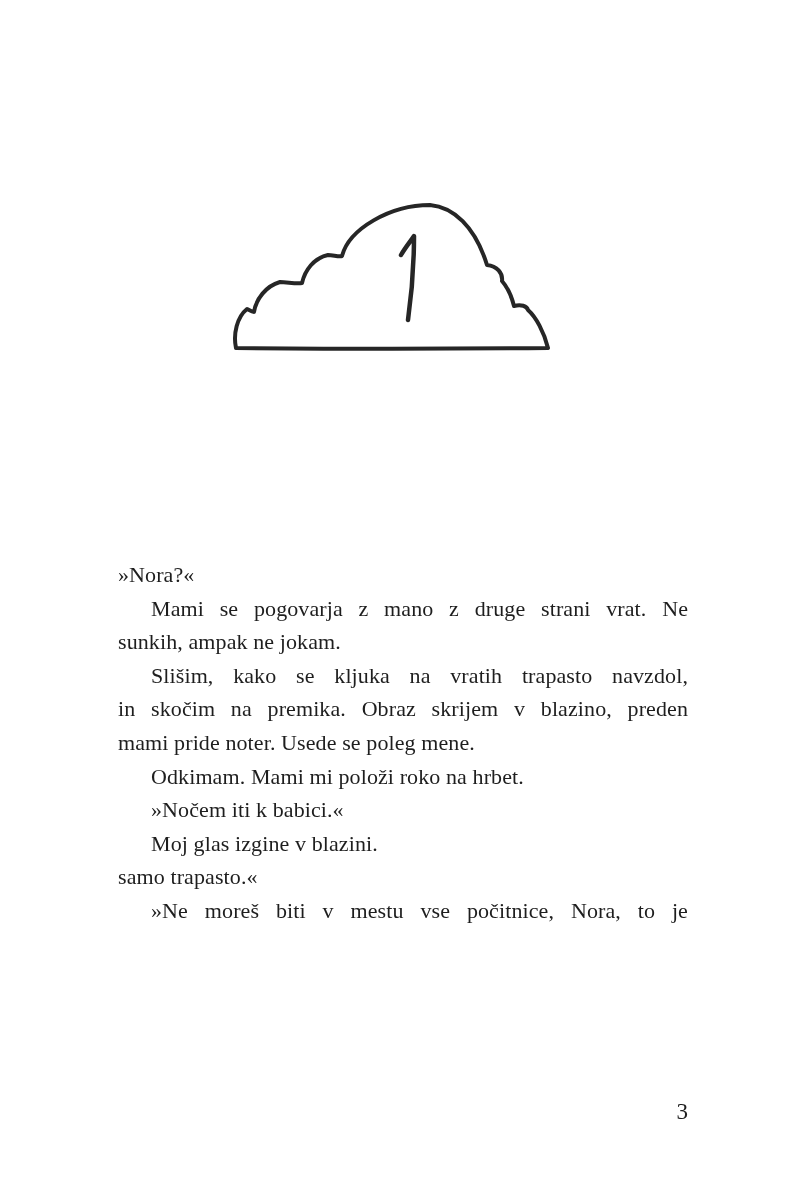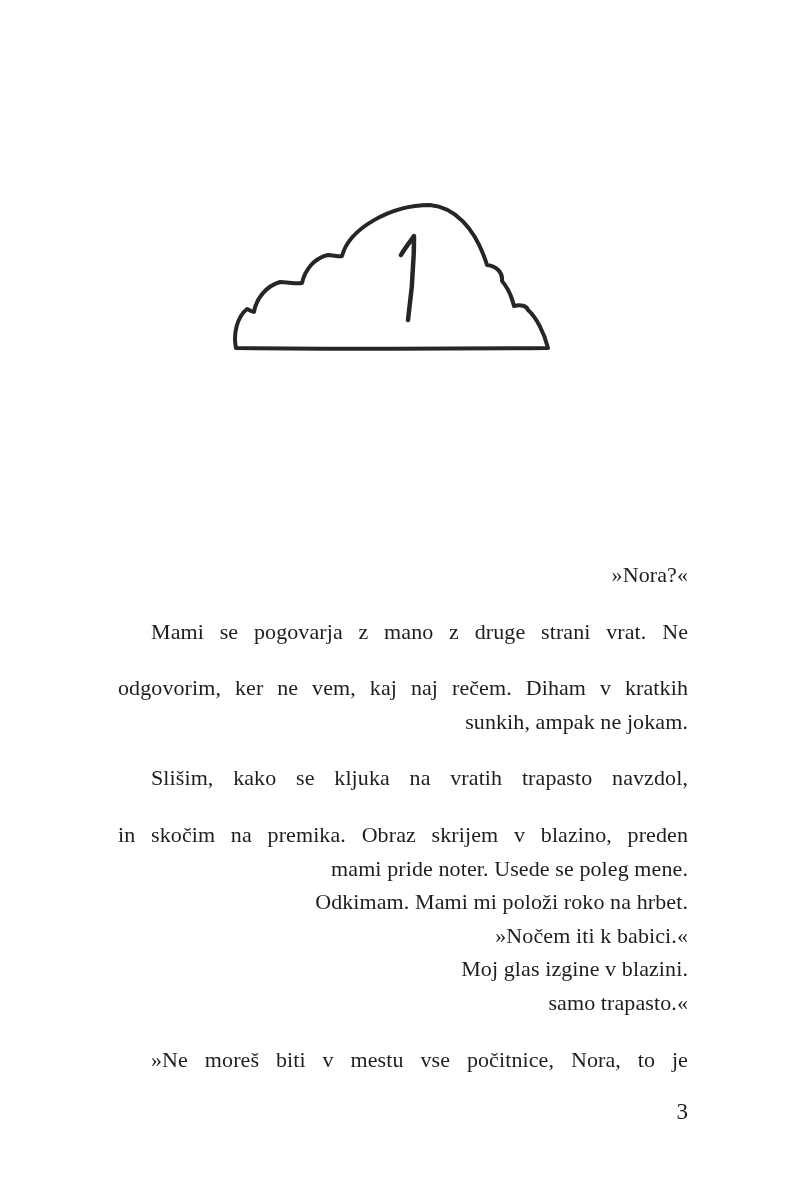--- a/index.html
+++ b/index.html
@@ -43,27 +43,26 @@
     top: 558px;
     width: 570px;
     font-size: 22px;
     line-height: 33.6px;
     letter-spacing: 0.1px;
   }
   .para {
     margin: 0;
   }
   .line {
-    text-align: right;
+    text-align: left;
     white-space: normal;
   }
   .line.fill {
     text-align: justify;
     text-align-last: justify;
-    margin-top: 23px;
     -moz-text-align-last: justify;
   }
   .line.indent {
     padding-left: 33px;
   }
   .page-number {
     position: absolute;
     left: 118px;
     top: 1097px;
     width: 570px;
@@ -98,21 +97,20 @@
     </svg>
     <span class="sr-only">1</span>
   </figure>
 
   <main class="text-block" id="text-block">
       <div class="para">
         <div class="line">»Nora?«</div>
       </div>
       <div class="para">
         <div class="line fill indent">Mami se pogovarja z mano z druge strani vrat. Ne</div>
-        <div class="line fill">odgovorim, ker ne vem, kaj naj rečem. Diham v kratkih</div>
         <div class="line">sunkih, ampak ne jokam.</div>
       </div>
       <div class="para">
         <div class="line fill indent">Slišim, kako se kljuka na vratih trapasto navzdol,</div>
         <div class="line fill">in skočim na premika. Obraz skrijem v blazino, preden</div>
         <div class="line">mami pride noter. Usede se poleg mene.</div>
       </div>
       <div class="para">
         <div class="line indent">Odkimam. Mami mi položi roko na hrbet.</div>
       </div>

